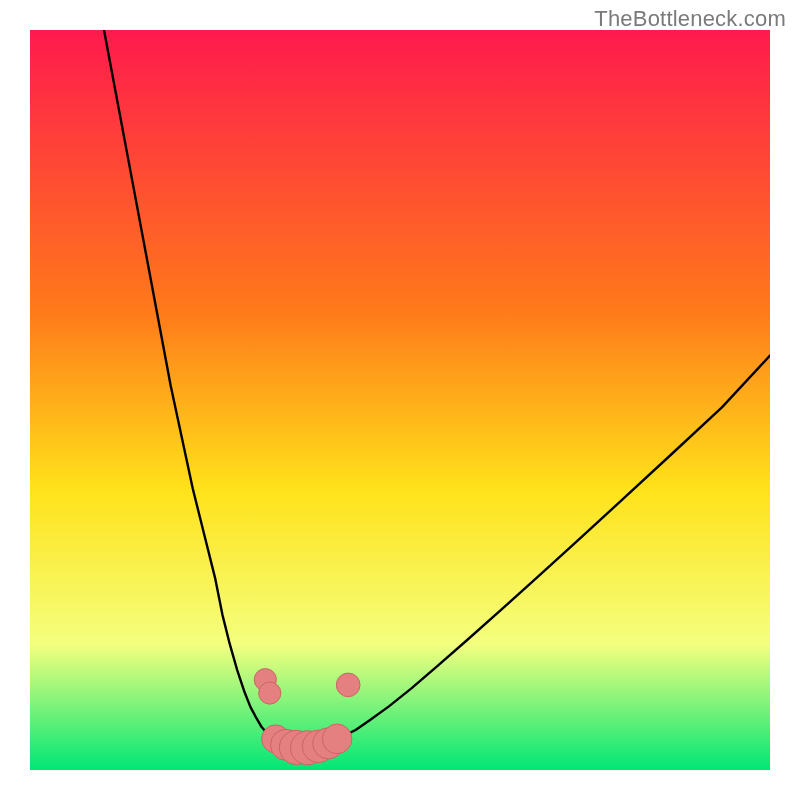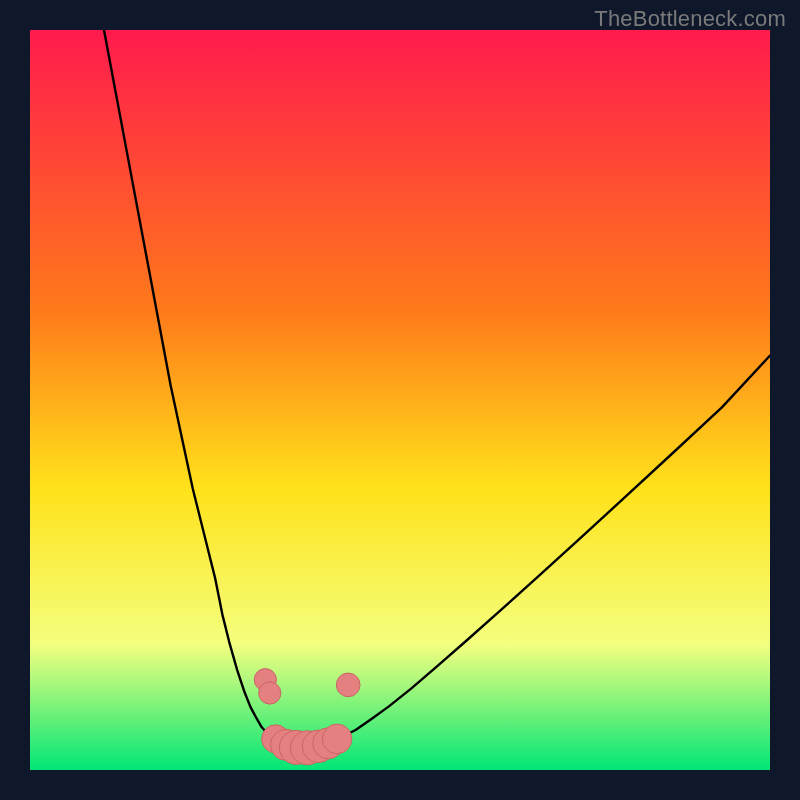--- a/index.html
+++ b/index.html
@@ -8,21 +8,21 @@
     width: 800px;
     height: 800px;
     background: #000;
     overflow: hidden;
     font-family: Arial, Helvetica, sans-serif;
   }
   .frame {
     position: relative;
     width: 800px;
     height: 800px;
-    background: #0f172a;
+    background: #ffffff;
   }
   .plot-area {
     position: absolute;
     left: 30px;
     top: 30px;
     width: 740px;
     height: 740px;
   }
   .watermark {
     position: absolute;

